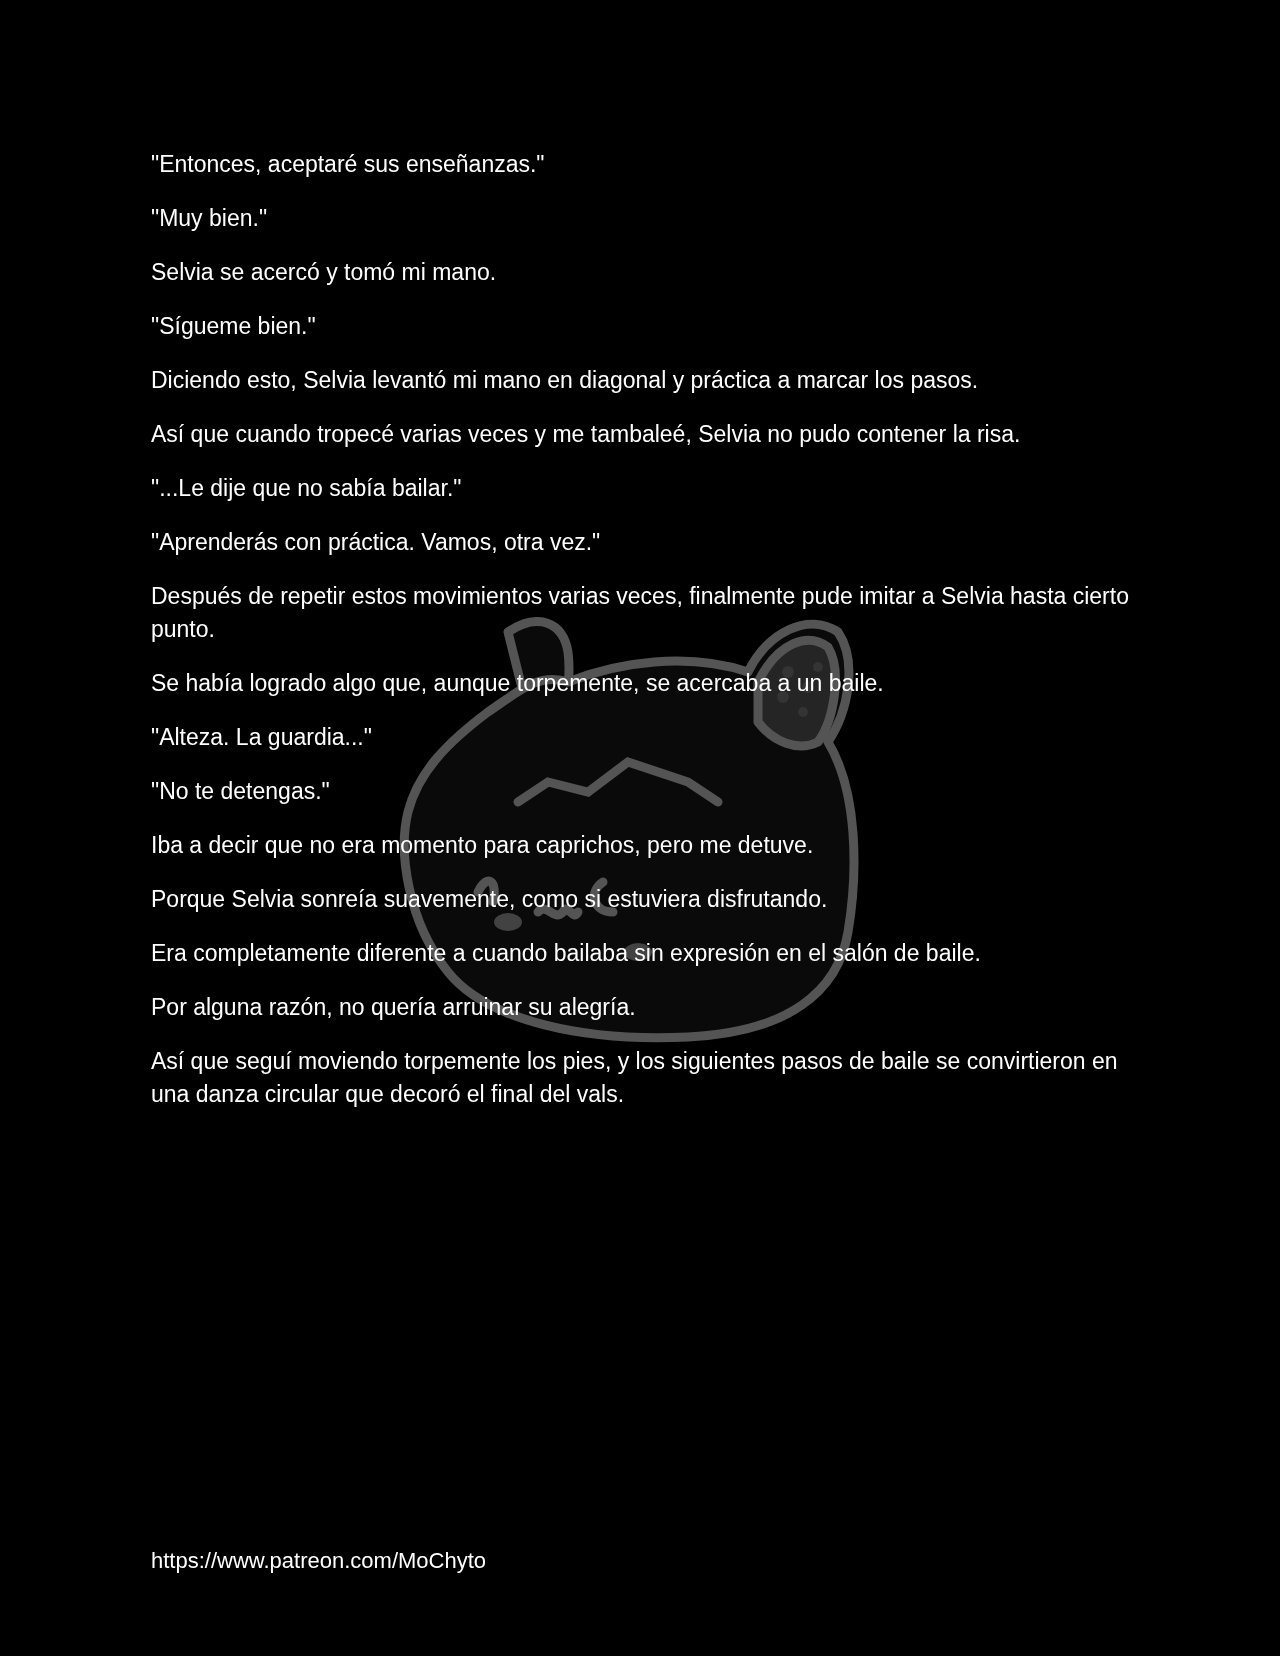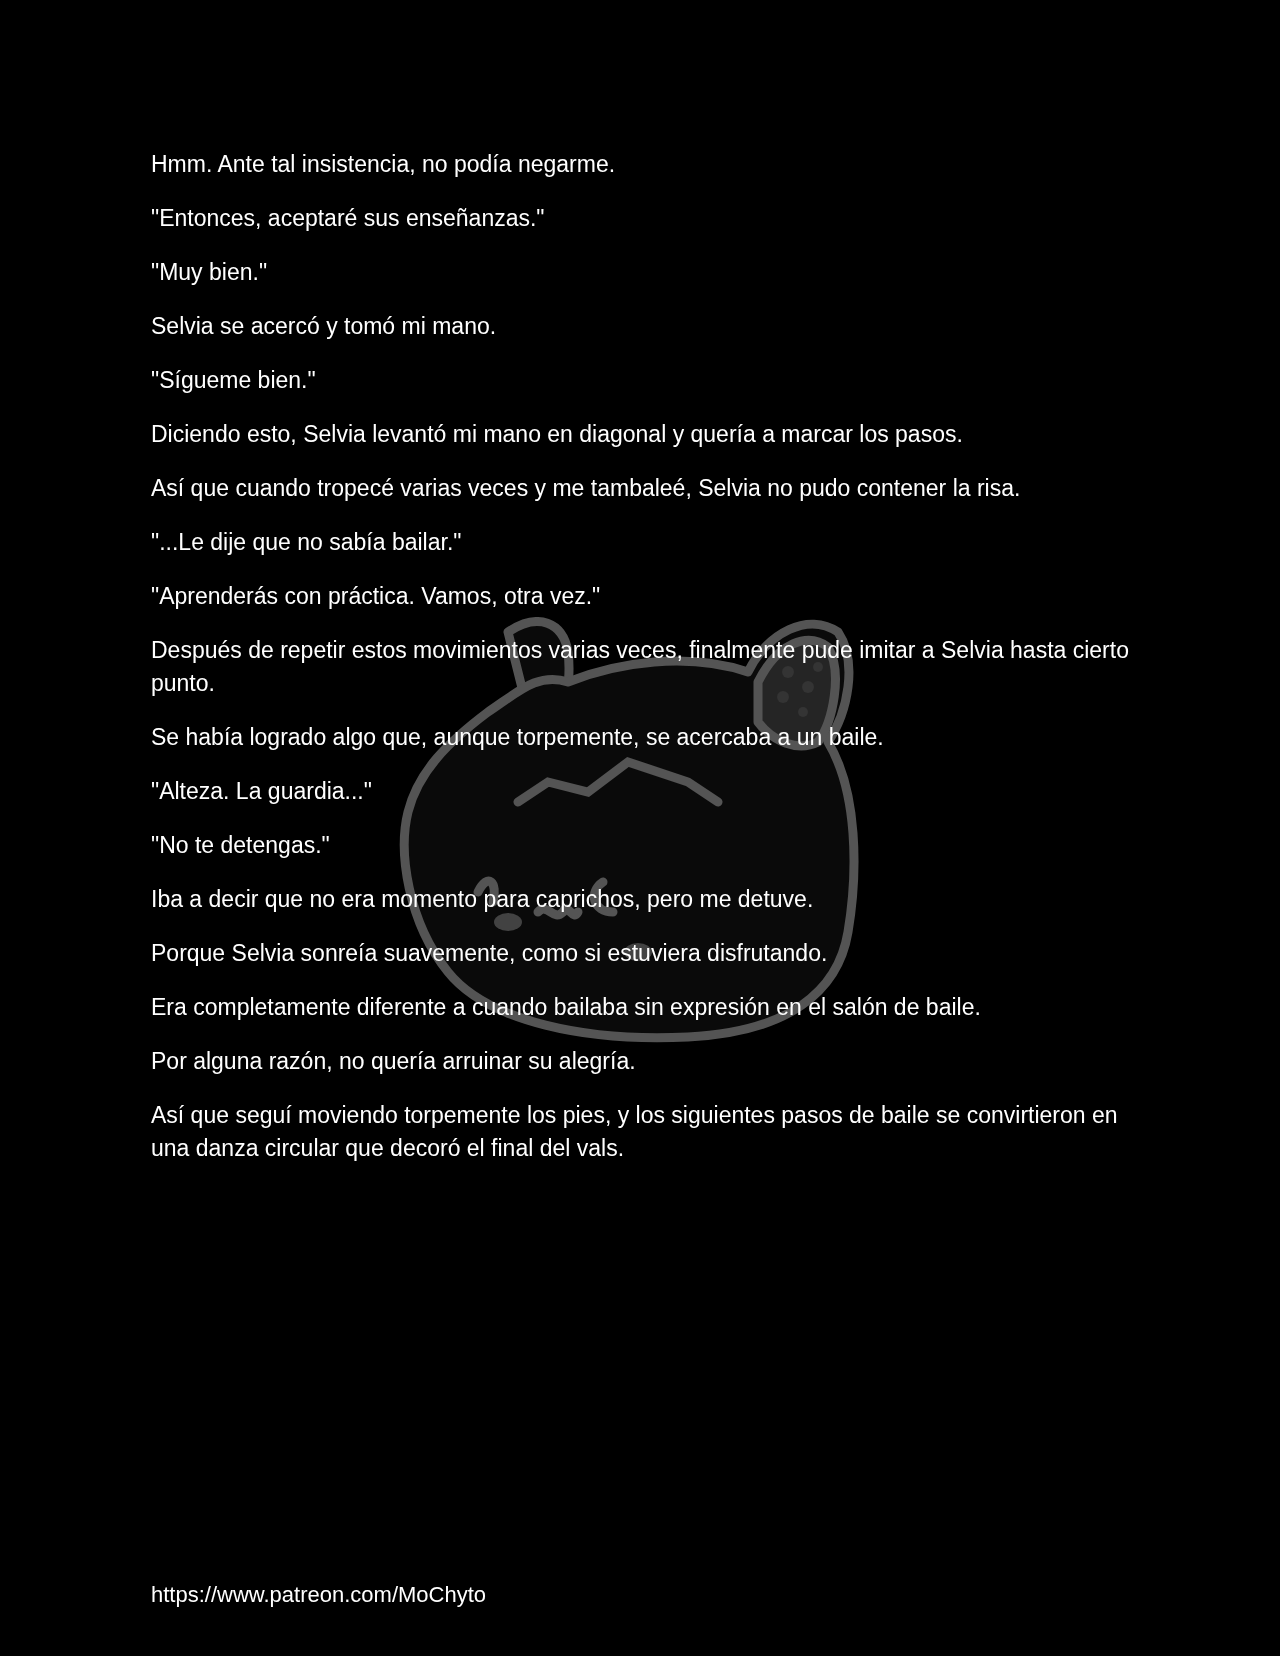--- a/index.html
+++ b/index.html
@@ -1,21 +1,21 @@
 <!DOCTYPE html>
 <html><head>
 <meta charset="utf-8">
 <style>
   html, body { margin: 0; padding: 0; background: #000; }
   body { width: 1280px; height: 1656px; position: relative; overflow: hidden;
          font-family: "Liberation Sans", sans-serif; color: #fff; }
   .watermark { position: absolute; left: 388px; top: 592px; width: 520px; height: 460px; z-index: 0; opacity: 0.9; }
   .content { position: absolute; left: 151px; top: 148px; width: 1000px; z-index: 1; }
   .para { font-size: 23px; line-height: 33px; margin: 0 0 21px 0; color: #fff; }
-  .footer { position: absolute; left: 151px; top: 1548px; font-size: 22px; color: #fff; z-index: 1; text-decoration: none; margin-top: 34px; }
+  .footer { position: absolute; left: 151px; top: 1548px; font-size: 22px; color: #fff; z-index: 1; text-decoration: none; }
 </style>
 </head>
 <body>
 
 <svg class="watermark" viewBox="0 0 520 460" xmlns="http://www.w3.org/2000/svg">
   <g fill="#0c0c0c" stroke="#5e5e5e" stroke-width="9" stroke-linejoin="round" stroke-linecap="round">
     <path d="M120 40 C150 20 175 30 180 60 C185 100 170 120 175 150 L150 160 Z"></path>
     <path d="M100 120 C130 100 150 80 180 90 C230 70 300 60 360 80 C380 40 420 20 450 40 C470 70 460 120 440 150 C470 200 470 280 460 340 C450 400 400 440 300 445 C200 450 100 430 60 380 C20 330 10 260 20 220 C30 180 60 150 100 120 Z"></path>
     <path d="M370 90 C390 50 420 40 440 55 C455 80 445 130 430 150 C410 160 385 150 370 130 Z" fill="#2a2a2a"></path>
   </g>
@@ -32,26 +32,25 @@
     <path d="M150 320 C160 310 165 330 175 320 C180 310 185 330 190 320"></path>
     <path d="M215 290 C200 300 205 320 225 320"></path>
   </g>
   <g fill="#4a4a4a">
     <ellipse cx="120" cy="330" rx="14" ry="9"></ellipse>
     <ellipse cx="250" cy="360" rx="14" ry="9"></ellipse>
   </g>
 </svg>
 
 <div class="content">
-  <p class="para">Hmm. Ante tal insistencia, no podía negarme.</p>
   <p class="para">"Entonces, aceptaré sus enseñanzas."</p>
   <p class="para">"Muy bien."</p>
   <p class="para">Selvia se acercó y tomó mi mano.</p>
   <p class="para">"Sígueme bien."</p>
-  <p class="para">Diciendo esto, Selvia levantó mi mano en diagonal y quería a marcar los pasos.</p>
+  <p class="para">Diciendo esto, Selvia levantó mi mano en diagonal y práctica a marcar los pasos.</p>
   <p class="para">Así que cuando tropecé varias veces y me tambaleé, Selvia no pudo contener la risa.</p>
   <p class="para">"...Le dije que no sabía bailar."</p>
   <p class="para">"Aprenderás con práctica. Vamos, otra vez."</p>
   <p class="para">Después de repetir estos movimientos varias veces, finalmente pude imitar a Selvia hasta cierto punto.</p>
   <p class="para">Se había logrado algo que, aunque torpemente, se acercaba a un baile.</p>
   <p class="para">"Alteza. La guardia..."</p>
   <p class="para">"No te detengas."</p>
   <p class="para">Iba a decir que no era momento para caprichos, pero me detuve.</p>
   <p class="para">Porque Selvia sonreía suavemente, como si estuviera disfrutando.</p>
   <p class="para">Era completamente diferente a cuando bailaba sin expresión en el salón de baile.</p>

